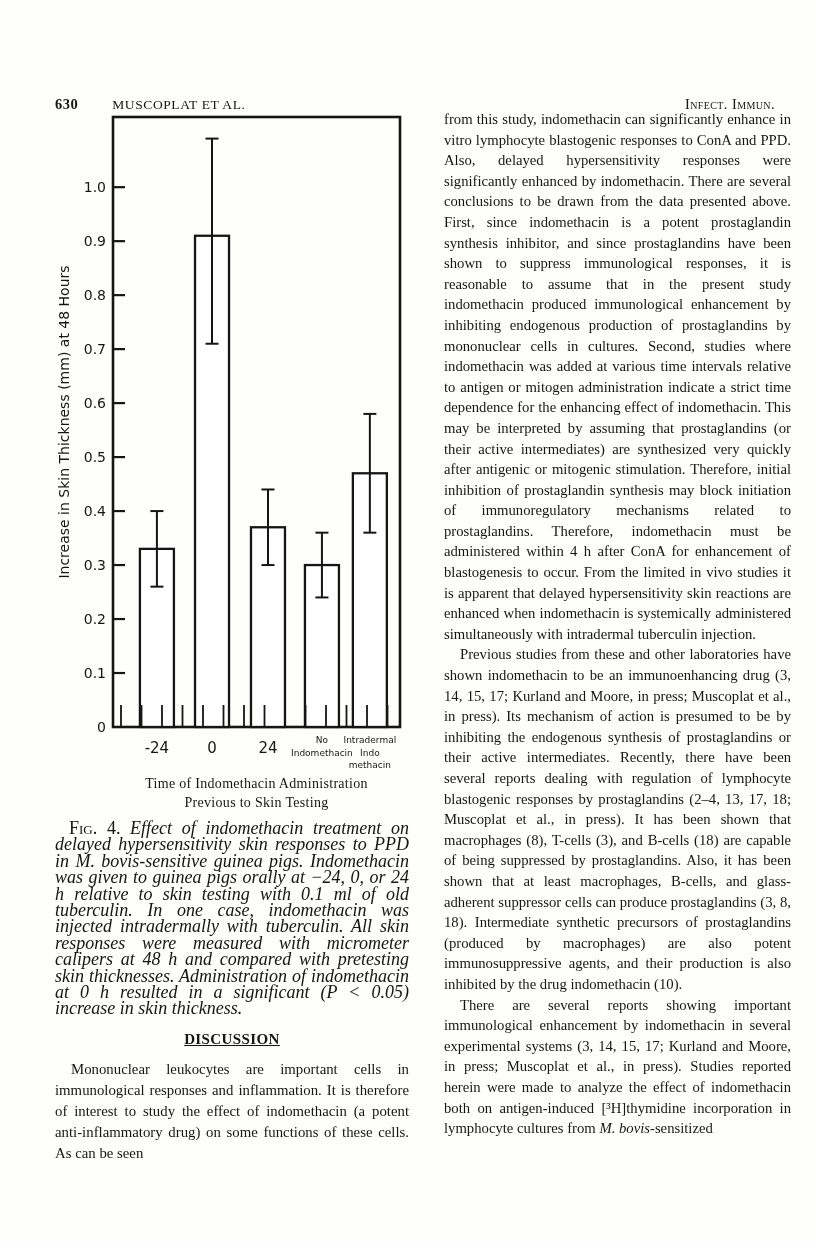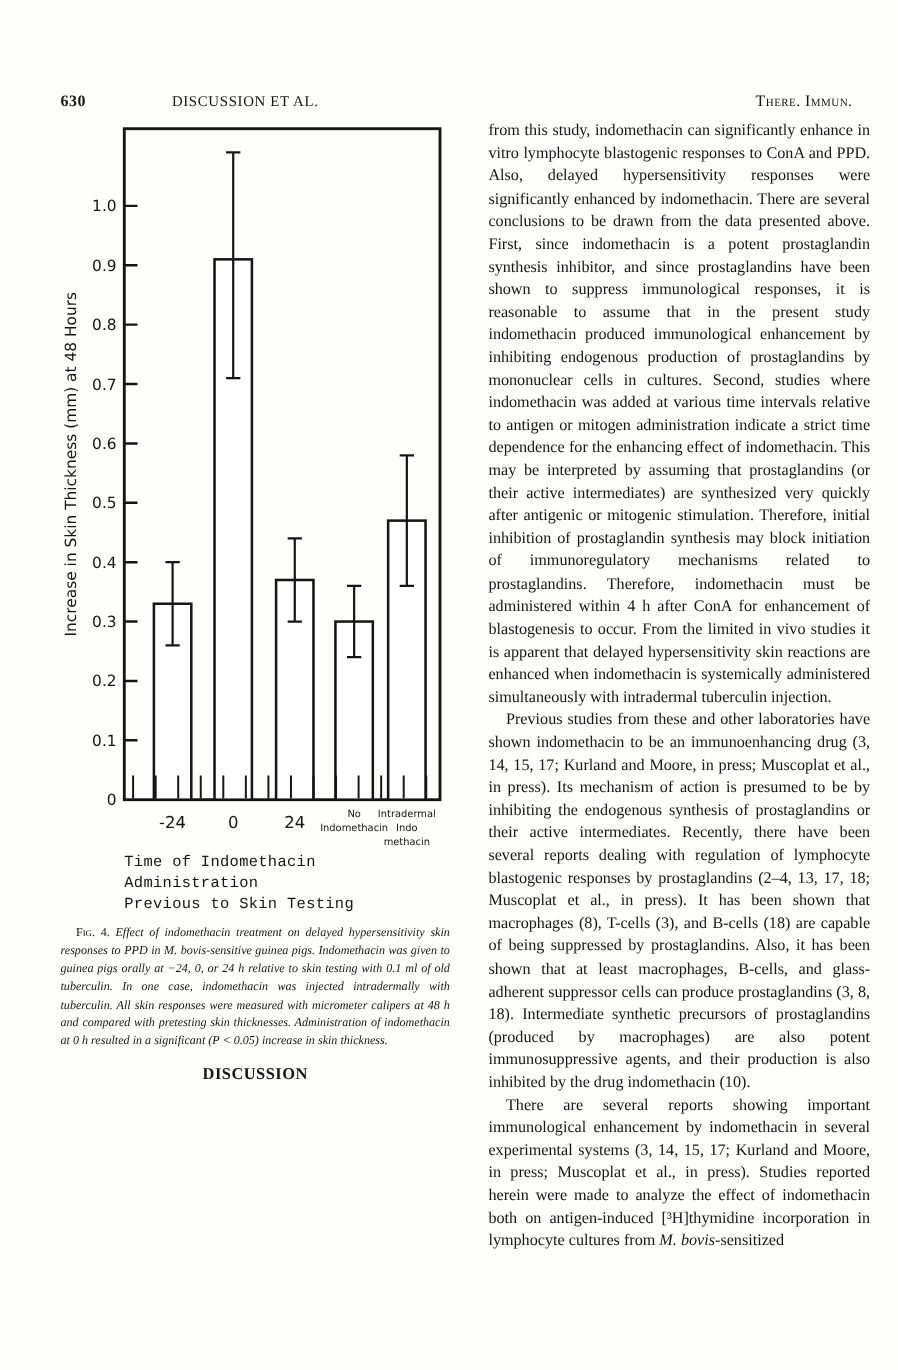--- a/index.html
+++ b/index.html
@@ -1,51 +1,51 @@
 <!DOCTYPE html>
 <html><head>
 <meta charset="utf-8">
 <style>
   html,body{margin:0;padding:0;}
   body{width:816px;height:1245px;background:#ffffff;color:#151515;
        font-family:"Liberation Serif", serif;}
   .page{position:relative;width:816px;height:1245px;background:#fefefd;overflow:hidden;}
-  .header{position:absolute;left:55px;top:84px;width:720px;display:flex;align-items:flex-start;
-          font-size:14.5px;gap:44px;}
+  .header{position:absolute;left:55px;top:96px;width:720px;display:flex;align-items:flex-end;
+          font-size:14.5px;}
   .pageno{font-weight:bold;letter-spacing:0.5px;}
   .authors{margin-left:34px;font-size:13.5px;letter-spacing:0.6px;}
   .journal{margin-left:auto;font-variant:small-caps;font-size:14.5px;letter-spacing:0.4px;}
   .col-left{position:absolute;left:55px;top:110px;width:354px;}
   .col-right{position:absolute;left:444px;top:109px;width:347px;
              font-size:14.7px;line-height:20.6px;text-align:justify;}
   .col-right p{margin:0;}
   .indent{text-indent:16px;}
   figure{margin:0;}
   svg text{font-family:"DejaVu Sans", sans-serif;}
-  .axis-titles{margin:0 0 0 58px;width:287px;text-align:left;
-               font-family:Liberation Mono, monospace;font-size:14px;line-height:19px;
+  .axis-titles{margin:0 0 0 58px;width:287px;text-align:center;
+               font-family:Liberation Serif, serif;font-size:14px;line-height:19px;
                letter-spacing:0.3px;}
-  .caption{margin:8px 0 0 0;font-size:11px;line-height:16.4px;text-align:justify;
+  .caption{margin:8px 0 0 0;font-size:18px;line-height:16.4px;text-align:justify;
            text-indent:14px;}
   .smallcaps{font-variant:small-caps;font-style:normal;}
   .body-para{margin:0;font-size:14.8px;line-height:21px;text-align:justify;}
   .p-failed{margin-top:22px;}
   .discussion{margin:14px 0 0 0;text-align:center;font-size:15px;font-weight:bold;
-              letter-spacing:0.4px;}
+              letter-spacing:0.4px;text-decoration:underline;}
   .p-disc{margin-top:11px;text-indent:16px;}
 </style>
 </head>
 <body>
 
 <div class="page">
 
   <header class="header">
     <span class="pageno">630</span>
-    <span class="authors">DISCUSSION ET AL.</span>
-    <span class="journal">There. Immun.</span>
+    <span class="authors">MUSCOPLAT ET AL.</span>
+    <span class="journal">Infect. Immun.</span>
   </header>
 
   <section class="col-left">
     <figure>
       <svg id="chart" width="354" height="660" viewBox="0 0 354 660">
           <rect x="58" y="7" width="287" height="610" fill="none" stroke="#151515" stroke-width="2.6"></rect>
           <line x1="58" y1="563.0176991150443" x2="70" y2="563.0176991150443" stroke="#151515" stroke-width="2.2"></line>
           <text x="51" y="568.0176991150443" text-anchor="end" font-size="14" fill="#151515">0.1</text>
           <line x1="58" y1="509.0353982300885" x2="70" y2="509.0353982300885" stroke="#151515" stroke-width="2.2"></line>
           <text x="51" y="514.0353982300885" text-anchor="end" font-size="14" fill="#151515">0.2</text>
@@ -113,20 +113,21 @@
       <div class="axis-titles">
         <div>Time of Indomethacin Administration</div>
         <div>Previous to Skin Testing</div>
       </div>
       <figcaption class="caption"><span class="smallcaps">Fig. 4.</span><span style="font-style: italic;"> Effect of indomethacin treatment on delayed hypersensitivity skin responses to PPD in M. bovis-sensitive guinea pigs. Indomethacin was given to guinea pigs orally at −24, 0, or 24 h relative to skin testing with 0.1 ml of old tuberculin. In one case, indomethacin was injected intradermally with tuberculin. All skin responses were measured with micrometer calipers at 48 h and compared with pretesting skin thicknesses. Administration of indomethacin at 0 h resulted in a significant (P &lt; 0.05) increase in skin thickness.</span></figcaption>
     </figure>
 
 
     <h2 class="discussion">DISCUSSION</h2>
 
+    <p class="body-para p-disc">Mononuclear leukocytes are important cells in immunological responses and inflammation. It is therefore of interest to study the effect of indomethacin (a potent anti-inflammatory drug) on some functions of these cells. As can be seen</p>
   </section>
 
   <section class="col-right">
     <p><span>from this study, indomethacin can significantly enhance in vitro lymphocyte blastogenic responses to ConA and PPD. Also, delayed hypersensitivity responses were significantly enhanced by indomethacin. There are several conclusions to be drawn from the data presented above. First, since indomethacin is a potent prostaglandin synthesis inhibitor, and since prostaglandins have been shown to suppress immunological responses, it is reasonable to assume that in the present study indomethacin produced immunological enhancement by inhibiting endogenous production of prostaglandins by mononuclear cells in cultures. Second, studies where indomethacin was added at various time intervals relative to antigen or mitogen administration indicate a strict time dependence for the enhancing effect of indomethacin. This may be interpreted by assuming that prostaglandins (or their active intermediates) are synthesized very quickly after antigenic or mitogenic stimulation. Therefore, initial inhibition of prostaglandin synthesis may block initiation of immunoregulatory mechanisms related to prostaglandins. Therefore, indomethacin must be administered within 4 h after ConA for enhancement of blastogenesis to occur. From the limited in vivo studies it is apparent that delayed hypersensitivity skin reactions are enhanced when indomethacin is systemically administered simultaneously with intradermal tuberculin injection.</span></p>
     <p class="indent"><span>Previous studies from these and other laboratories have shown indomethacin to be an immunoenhancing drug (3, 14, 15, 17; Kurland and Moore, in press; Muscoplat et al., in press). Its mechanism of action is presumed to be by inhibiting the endogenous synthesis of prostaglandins or their active intermediates. Recently, there have been several reports dealing with regulation of lymphocyte blastogenic responses by prostaglandins (2–4, 13, 17, 18; Muscoplat et al., in press). It has been shown that macrophages (8), T-cells (3), and B-cells (18) are capable of being suppressed by prostaglandins. Also, it has been shown that at least macrophages, B-cells, and glass-adherent suppressor cells can produce prostaglandins (3, 8, 18). Intermediate synthetic precursors of prostaglandins (produced by macrophages) are also potent immunosuppressive agents, and their production is also inhibited by the drug indomethacin (10).</span></p>
     <p class="indent"><span>There are several reports showing important immunological enhancement by indomethacin in several experimental systems (3, 14, 15, 17; Kurland and Moore, in press; Muscoplat et al., in press). Studies reported herein were made to analyze the effect of indomethacin both on antigen-induced [³H]thymidine incorporation in lymphocyte cultures from </span><span style="font-style: italic;">M. bovis</span><span>-sensitized</span></p>
   </section>
 
 </div>
 

